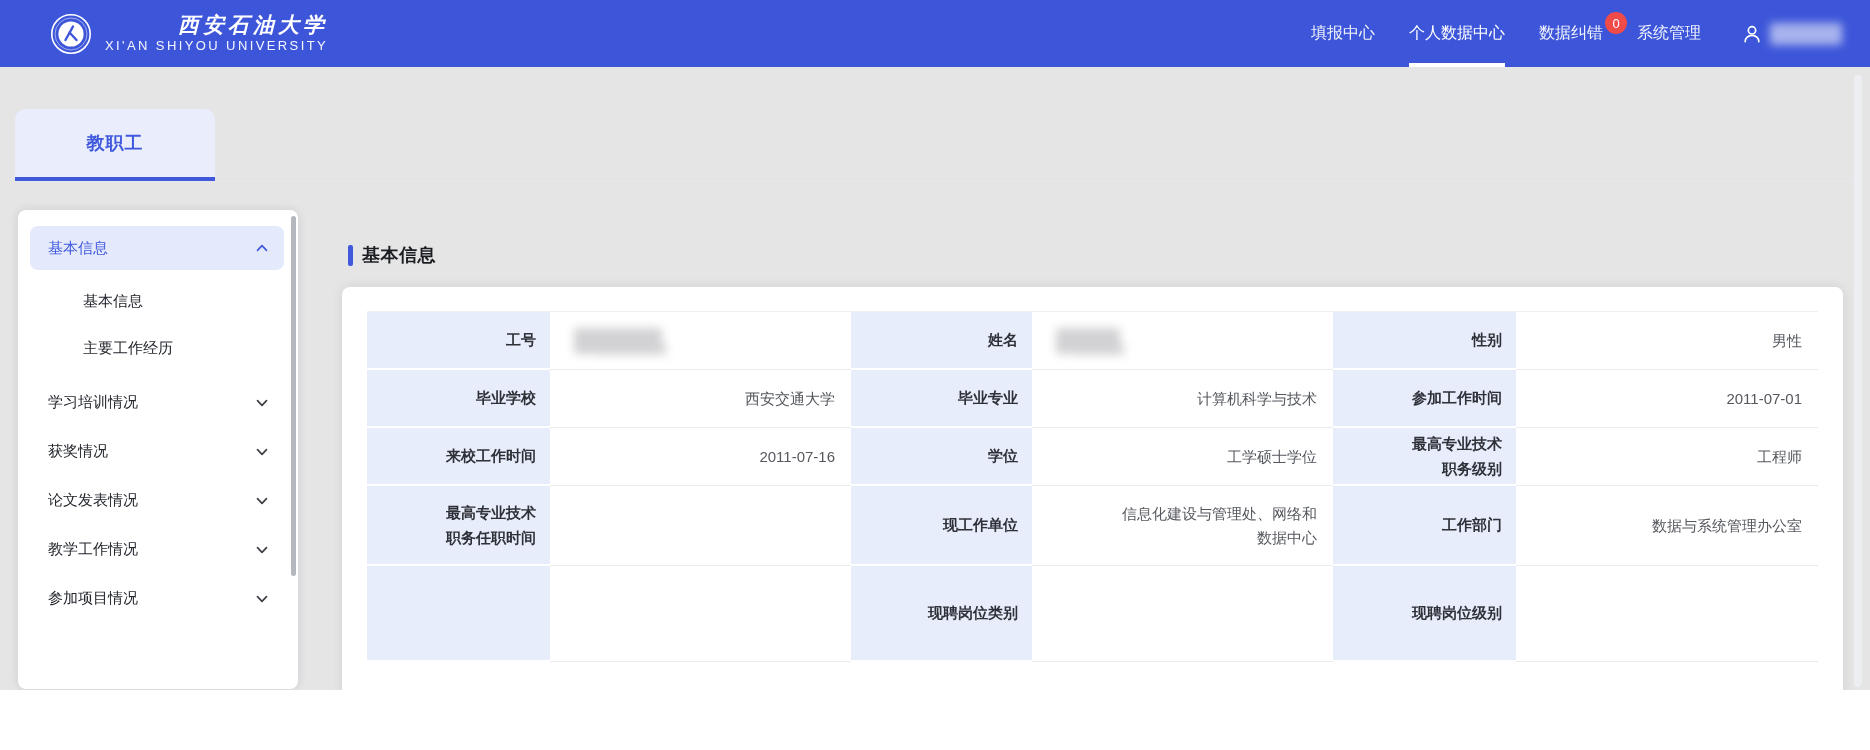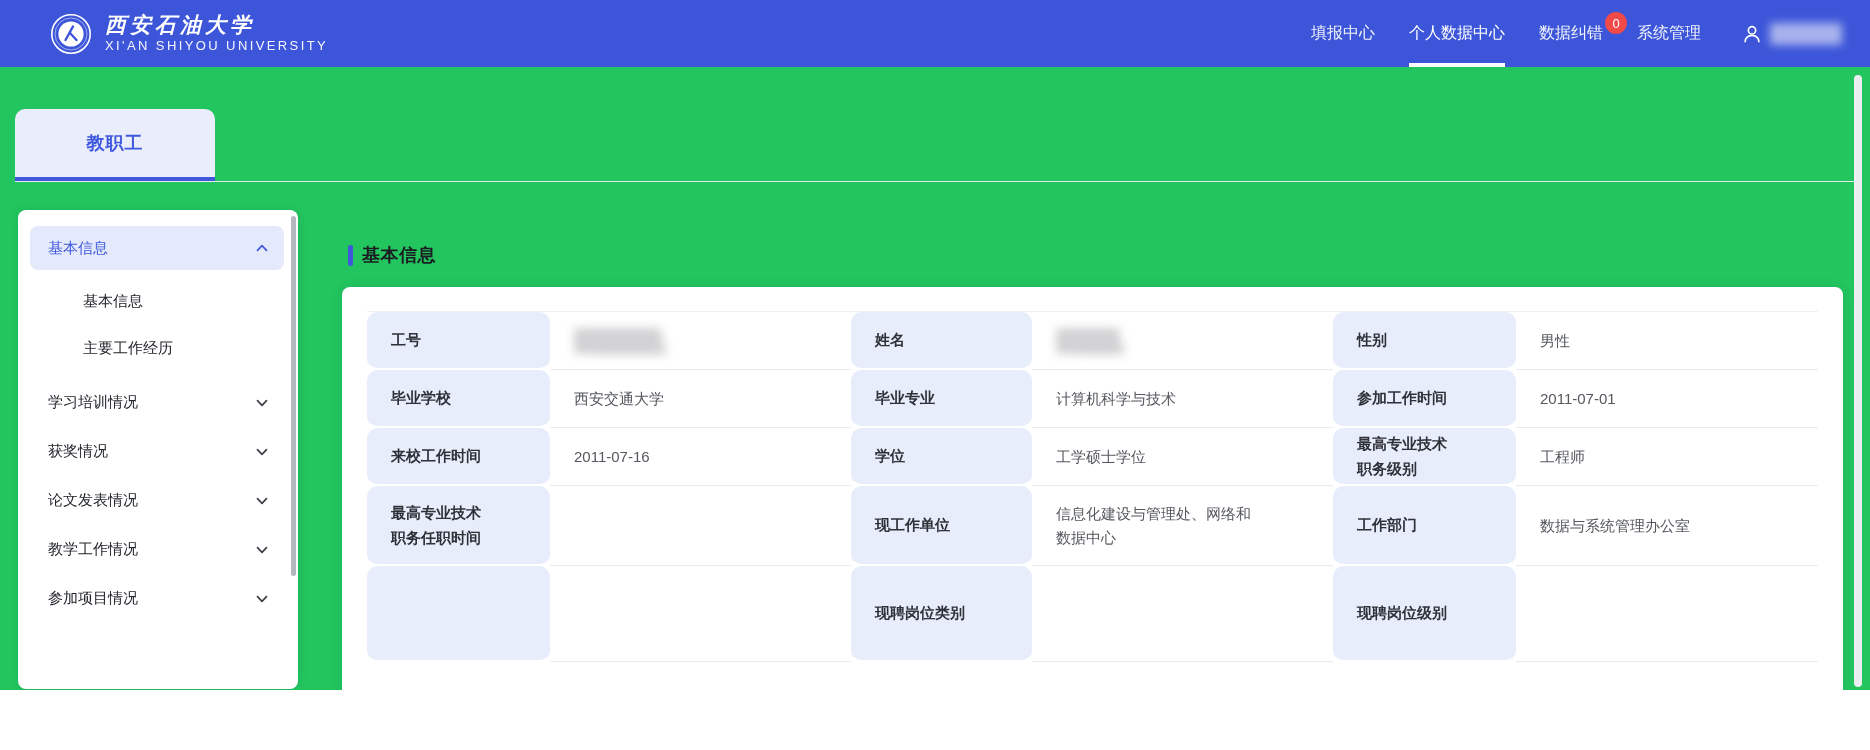--- a/index.html
+++ b/index.html
@@ -10,21 +10,21 @@
     --pill:#e4e9fc;
     --tab-bg:#e9edfc;
   }
   *{box-sizing:border-box;margin:0;padding:0;}
   html,body{background:#fff;}
   body{
     width:1870px;height:750px;overflow:hidden;position:relative;
     font-family:"Liberation Sans","DejaVu Sans",sans-serif;
     color:#303133;
   }
-  .clip{height:690px;overflow:hidden;background:#22c55e;position:relative;}
+  .clip{height:690px;overflow:hidden;background:#e5e5e5;position:relative;text-align:right;}
 
   
   header{
     height:67px;background:var(--header-bg);
     display:flex;align-items:center;justify-content:space-between;
     padding:0 28px 0 50px;position:relative;
   }
   .brand{display:flex;align-items:center;gap:13px;}
   .brand-text{color:#fff;line-height:1.1;}
   .brand-cn{
@@ -107,22 +107,22 @@
     box-shadow:0 0 12px rgba(31,41,92,.10);
     padding:24px 25px 40px 25px;min-height:600px;
   }
   table.info{
     width:1451px;table-layout:fixed;border-collapse:separate;border-spacing:0;
     border-top:1px solid #eef0f4;
   }
   td{vertical-align:middle;font-size:15px;}
   td.cell-label{
     background:var(--label-cell);color:#2e3138;font-weight:700;
-    padding-left:24px;
-    border-bottom:2px solid #fff;white-space:pre-line;line-height:1.7;border-radius:11px;
+    padding-left:24px;padding-right:14px;
+    border-bottom:2px solid #fff;white-space:pre-line;line-height:1.7;
   }
   td.cell-value{
     color:#55585e;padding-left:24px;padding-right:16px;
     border-bottom:1px solid #ebebed;white-space:pre-line;line-height:1.6;margin-left:44px;
   }
   tr:nth-child(1) td,tr:nth-child(2) td,tr:nth-child(3) td{height:58px;}
   tr:nth-child(4) td{height:80px;}
   tr:nth-child(5) td{height:96px;}
   tr:nth-child(6) td{height:56px;vertical-align:top;padding-top:12px;border-bottom:none;}
   .redacted{

